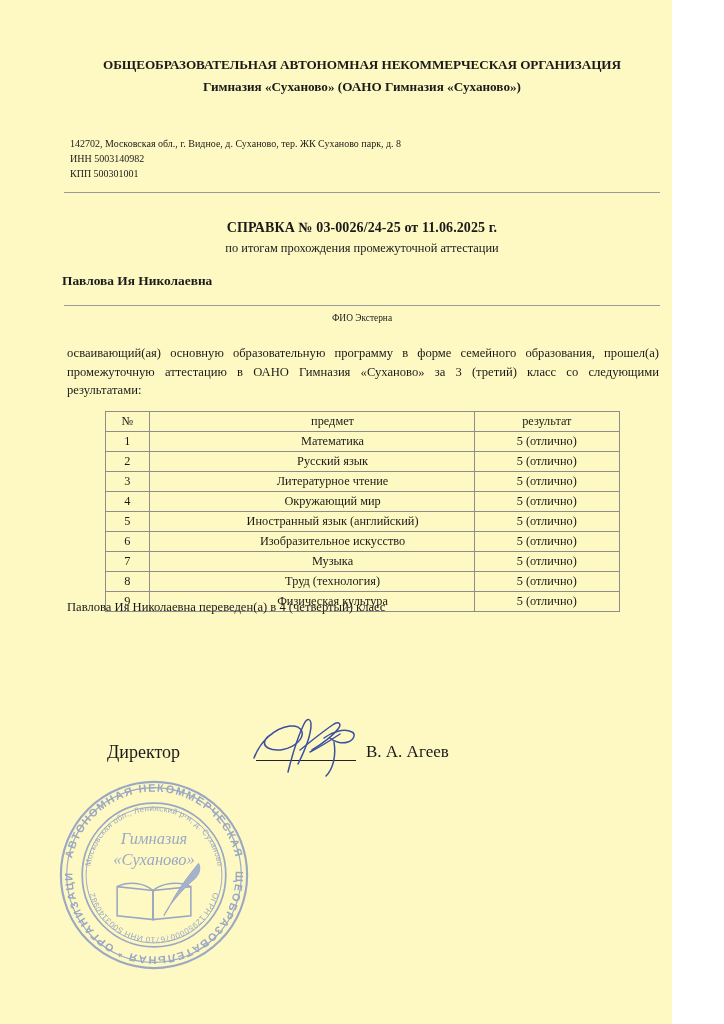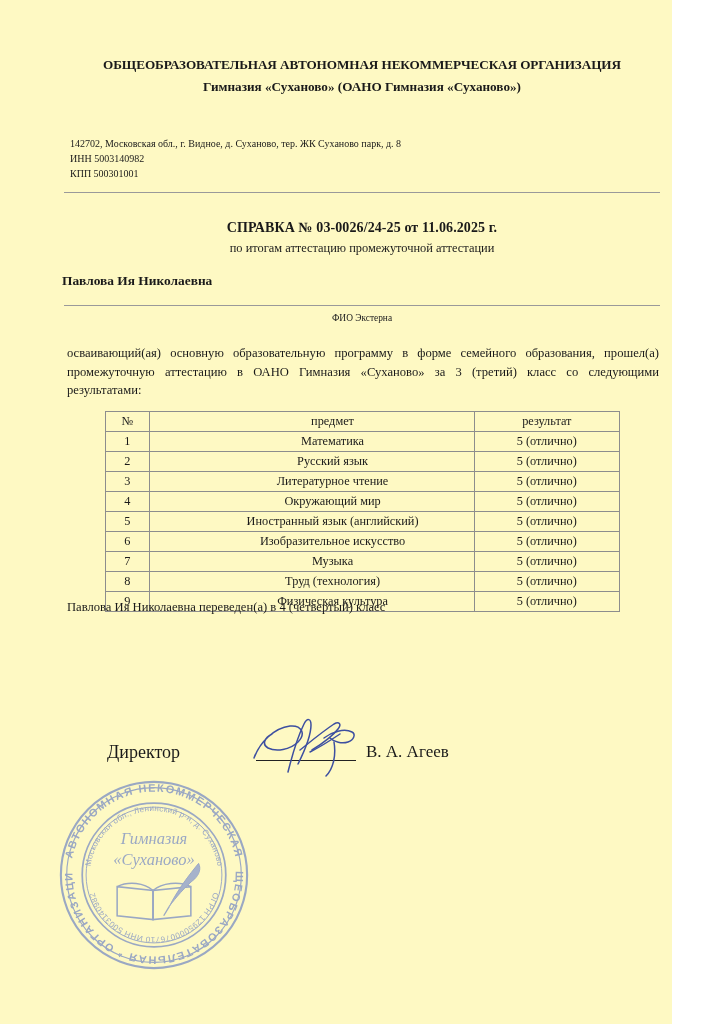--- a/index.html
+++ b/index.html
@@ -208,21 +208,21 @@
 
   <div class="address-block">
     <div>142702, Московская обл., г. Видное, д. Суханово, тер. ЖК Суханово парк, д. 8</div>
     <div>ИНН 5003140982</div>
     <div>КПП 500301001</div>
   </div>
 
   <div class="rule rule-top"></div>
 
   <div class="cert-title">СПРАВКА № 03-0026/24-25 от 11.06.2025 г.</div>
-  <div class="cert-subtitle">по итогам аттестацию промежуточной аттестации</div>
+  <div class="cert-subtitle">по итогам прохождения промежуточной аттестации</div>
 
   <div class="student-name">Павлова Ия Николаевна</div>
   <div class="rule rule-name"></div>
   <div class="name-caption">ФИО Экстерна</div>
 
   <div class="body-paragraph">осваивающий(ая) основную образовательную программу в форме семейного образования, прошел(а) промежуточную аттестацию в ОАНО Гимназия «Суханово» за 3 (третий) класс со следующими результатами:</div>
 
   <table class="results-table">
     <thead>
       <tr>

